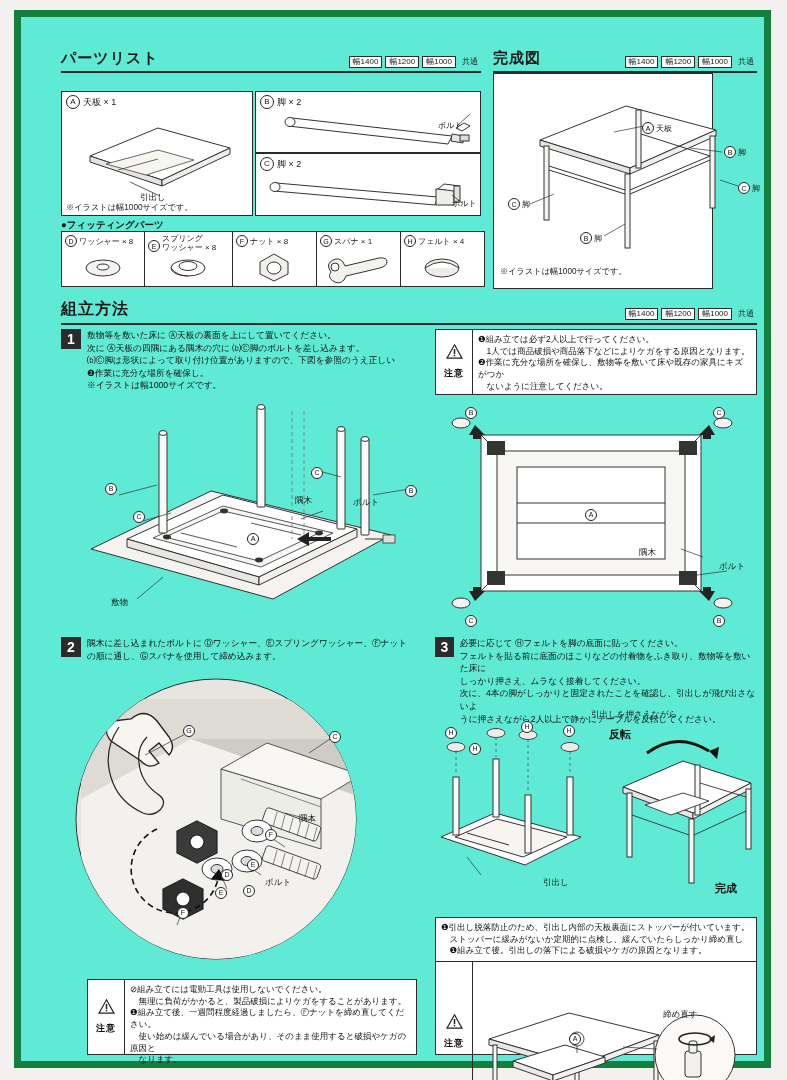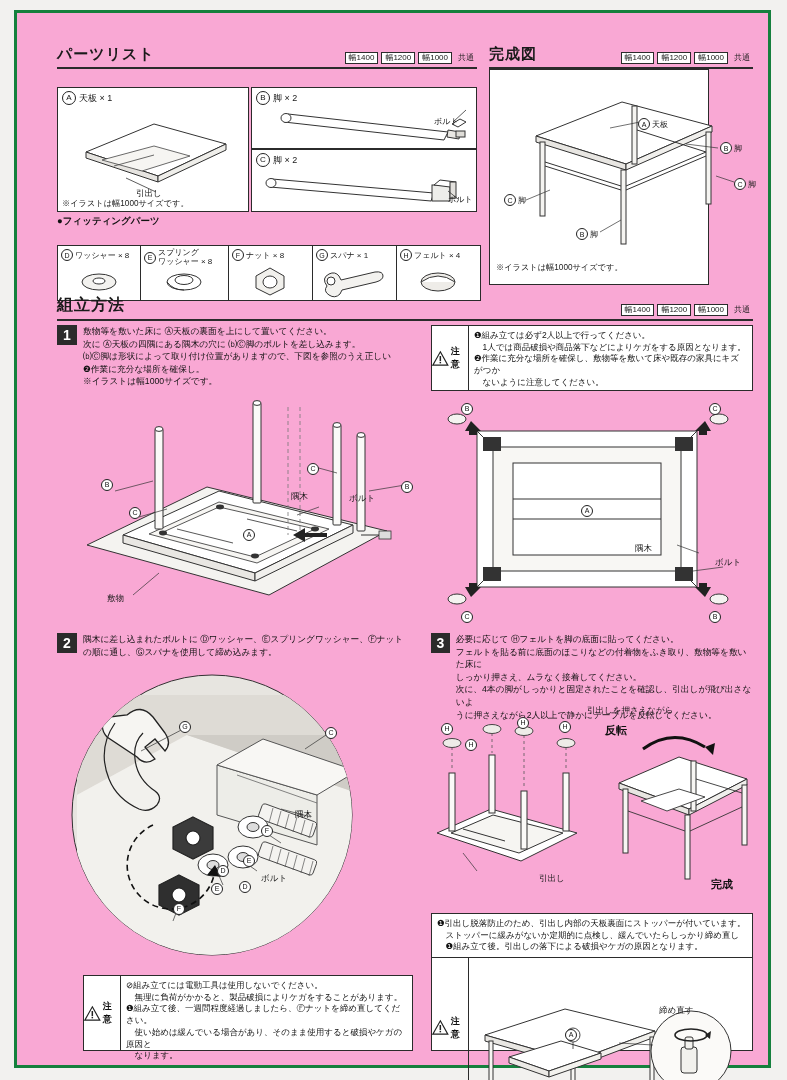--- a/index.html
+++ b/index.html
@@ -3,21 +3,21 @@
 <meta charset="utf-8">
 <style>
   html,body{margin:0;padding:0;background:#e9e9e9;}
   body{font-family:"Liberation Sans", sans-serif;}
   .page{
     position:relative;width:787px;height:1080px;background:#f2f1ef;
     overflow:hidden;
   }
   .sheet{
     position:absolute;left:14px;top:10px;width:757px;height:1058px;
-    background:#f9a8d4;border:3px solid #15803d;box-sizing:border-box;
+    background:#5eead4;border:7px solid #15803d;box-sizing:border-box;
   }
   .inner{
     position:absolute;left:10px;top:10px;right:10px;bottom:10px;
     box-sizing:border-box;
   }
   
   .sec-title{
     font-size:15px;font-weight:bold;color:#1a1a1a;letter-spacing:1px;
   }
   .rule{height:2px;background:#2b2b2b;}
@@ -39,22 +39,22 @@
   .circ.sm{width:10px;height:10px;font-size:7px;}
   .stepnum{
     width:20px;height:20px;background:#2b2b2b;color:#fff;font-size:14px;
     font-weight:bold;display:flex;align-items:center;justify-content:center;
   }
   .caution{
     border:1px solid #2b2b2b;box-sizing:border-box;display:flex;align-items:stretch;
     background:#fff;
   }
   .caution .cl{
-    width:36px;border-right:1px solid #2b2b2b;display:flex;flex-direction:row;
-    align-items:center;justify-content:center;gap:2px;padding:2px 0;
+    width:36px;border-right:1px solid #2b2b2b;display:flex;flex-direction:column;
+    align-items:center;justify-content:center;gap:8px;padding:2px 0;text-align:center;
   }
   .caution .ct{flex:1;padding:4px 5px;font-size:8.5px;line-height:1.38;color:#111;}
   .warnmark{width:17px;height:15px;}
   .cword{font-size:9px;font-weight:bold;color:#111;letter-spacing:1px;}
   .txt{font-size:8.7px;line-height:1.45;color:#111;}
   .note{font-size:8.2px;color:#222;}
   svg{display:block;overflow:visible;}
   .abs{position:absolute;}
 </style>
 </head>
@@ -127,33 +127,33 @@
          <path d="M182 18 l6 -5 l16 2 l-6 5 Z" fill="#fff"></path>
          <rect x="198" y="15" width="6" height="16" fill="#e3e1dd"></rect>
        </g>
        <line x1="196" y1="24" x2="206" y2="32" stroke="#333" stroke-width="0.8"></line>
      </svg>
      <div class="abs" style="left:196px;top:44px;font-size:8px;color:#111;">ボルト</div>
    </div>
 
    <div class="abs lbl-b" style="left:30px;top:192px;">●フィッティングパーツ</div>
 
-   <div class="abs" style="left:30px;top:222px;display:flex;">
+   <div class="abs" style="left:30px;top:204px;display:flex;">
      <div class="box" style="width:84px;height:56px;">
        <div style="padding:3px 3px;display:flex;align-items:center;gap:2px;">
          <span class="circ sm">D</span>
          <span class="lbl" style="font-size:8px;">ワッシャー × 8</span>
        </div>
        <svg width="82" height="32">
          <ellipse cx="41" cy="18" rx="17" ry="8" fill="#f3f2ef" stroke="#333"></ellipse>
          <ellipse cx="41" cy="17" rx="6" ry="3" fill="#fff" stroke="#333"></ellipse>
        </svg>
      </div>
      <div class="box" style="width:88px;height:56px;border-left:none;">
-       <div style="padding:2px 3px;display:flex;align-items:center;gap:2px;">
+       <div style="padding:2px 3px;display:flex;align-items:flex-end;gap:2px;">
          <span class="circ sm" style="margin-top:1px;">E</span>
          <span class="lbl" style="font-size:8px;line-height:1.15;white-space:pre-line;">スプリング
 ワッシャー × 8</span>
        </div>
        <svg width="86" height="26">
          <ellipse cx="43" cy="14" rx="17" ry="8" fill="none" stroke="#333"></ellipse>
          <ellipse cx="43" cy="12" rx="9" ry="4.5" fill="#fff" stroke="#333"></ellipse>
          <path d="M26 14 q6 8 17 8" stroke="#333" fill="none"></path>
        </svg>
      </div>

